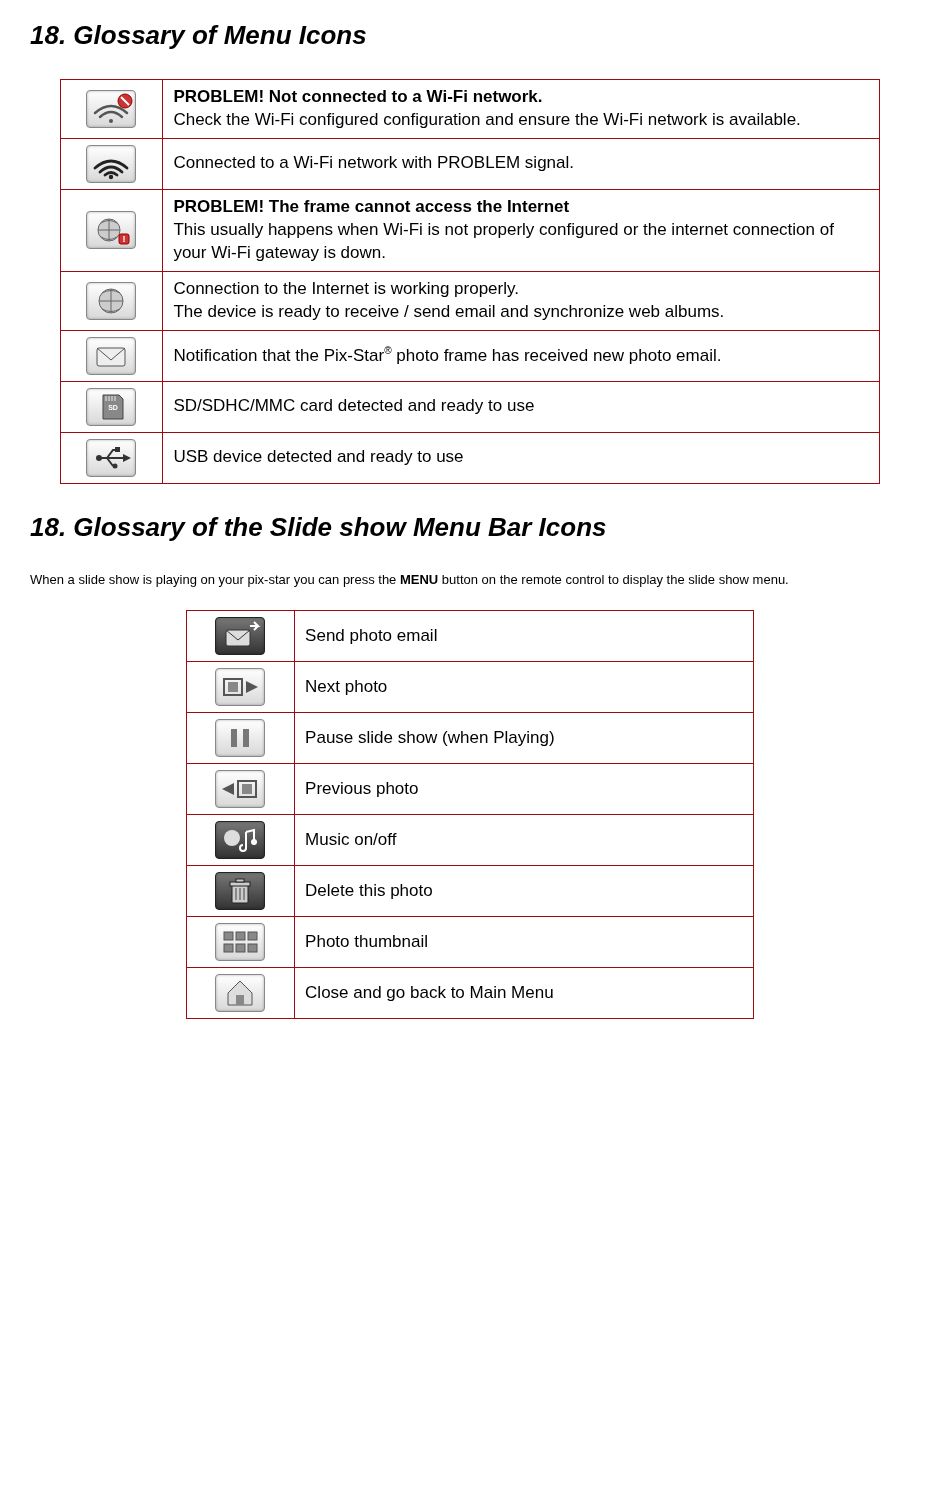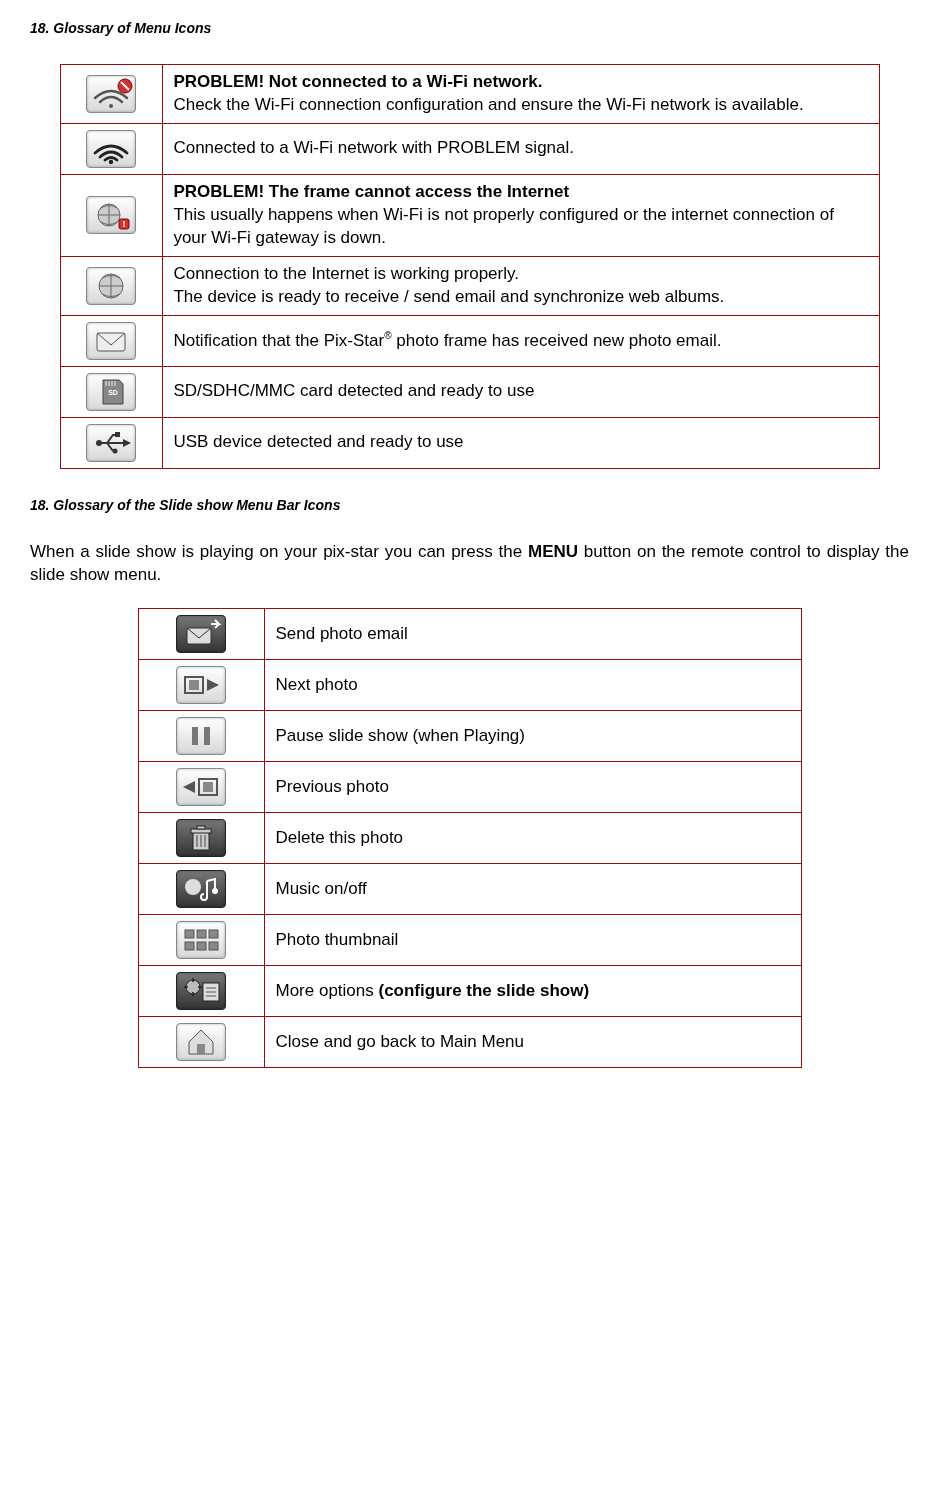--- a/index.html
+++ b/index.html
@@ -6,25 +6,25 @@
     margin: 0;
     padding: 20px 30px;
     font-family: "Trebuchet MS", "Lucida Sans", Verdana, sans-serif;
     color: #000;
     background: #fff;
     width: 879px;
   }
   h2 {
     font-style: italic;
     font-weight: bold;
-    font-size: 14px;
+    font-size: 26px;
     margin: 0 0 28px 0;
   }
   .intro {
-    font-size: 17px;
+    font-size: 13px;
     margin: 8px 0 22px 0;
     text-align: justify;
     line-height: 1.35;
   }
   .intro b { font-weight: bold; }
   table {
     border-collapse: collapse;
     margin: 0 auto 28px auto;
     border: 1.4px solid #9e0b0f;
   }
@@ -37,21 +37,21 @@
   }
   td.icon-cell {
     width: 78px;
     text-align: center;
     padding: 6px 8px;
   }
   td.desc-cell { text-align: left; }
   .t1 td.desc-cell { width: 640px; }
   .t2 td.desc-cell { width: 380px; }
   .t1 { width: 820px; }
-  .t2 { width: 664px; }
+  .t2 { width: 568px; }
   .just { text-align: justify; }
   b { font-weight: bold; }
   sup { font-size: 0.6em; vertical-align: super; }
 
   
   .ico {
     display: inline-block;
     width: 48px;
     height: 36px;
     border: 1px solid #888;
@@ -81,21 +81,21 @@
                 <path d="M13 26 Q24 16 35 26"></path>
                 <circle cx="24" cy="30" r="2" fill="#555" stroke="none"></circle>
         </g>
               <circle cx="38" cy="10" r="7" fill="#c33" stroke="#900"></circle>
               <line x1="34" y1="6" x2="42" y2="14" stroke="#fff" stroke-width="2"></line>
             </svg>
       </span>
     </td>
     <td class="desc-cell just">
       <b>PROBLEM! Not connected to a Wi-Fi network.</b><br>
-      <span>Check the Wi-Fi connection configuration and ensure the Wi-Fi network is available.</span>
+      <span>Check the Wi-Fi configured configuration and ensure the Wi-Fi network is available.</span>
     </td>
   </tr>
 
 
   <tr>
     <td class="icon-cell">
       <span class="ico">
         <svg viewBox="0 0 48 36">
               <g fill="none" stroke="#222" stroke-width="2.8" stroke-linecap="round">
           <path d="M8 22 Q24 8 40 22"></path>
@@ -240,85 +240,63 @@
           <rect x="26" y="13" width="10" height="10" fill="#888"></rect>
             </svg>
       </span>
     </td>
     <td class="desc-cell">Previous photo</td>
   </tr>
   <tr>
     <td class="icon-cell">
       <span class="ico dark">
         <svg viewBox="0 0 48 36">
+              <circle cx="16" cy="16" r="8" fill="#ddd"></circle>
+          <path d="M30 10 V26 A3 3 0 1 1 27 23" fill="none" stroke="#fff" stroke-width="2"></path>
+          <path d="M30 10 L38 8 V18" fill="none" stroke="#fff" stroke-width="2"></path>
+              <circle cx="38" cy="20" r="3" fill="#fff"></circle>
+            </svg>
+      </span>
+    </td>
+    <td class="desc-cell">Music on/off</td>
+  </tr>
+  <tr>
+    <td class="icon-cell">
+      <span class="ico dark">
+        <svg viewBox="0 0 48 36">
               <rect x="16" y="12" width="16" height="18" rx="1" fill="#ccc" stroke="#222"></rect>
           <rect x="14" y="9" width="20" height="4" fill="#ccc" stroke="#222"></rect>
           <rect x="20" y="6" width="8" height="3" fill="#ccc" stroke="#222"></rect>
           <line x1="20" y1="15" x2="20" y2="27" stroke="#444"></line>
               <line x1="24" y1="15" x2="24" y2="27" stroke="#444"></line>
               <line x1="28" y1="15" x2="28" y2="27" stroke="#444"></line>
             </svg>
       </span>
     </td>
     <td class="desc-cell">Delete this photo</td>
-  </tr>
-  <tr>
-    <td class="icon-cell">
-      <span class="ico dark">
-        <svg viewBox="0 0 48 36">
-              <circle cx="16" cy="16" r="8" fill="#ddd"></circle>
-          <path d="M30 10 V26 A3 3 0 1 1 27 23" fill="none" stroke="#fff" stroke-width="2"></path>
-          <path d="M30 10 L38 8 V18" fill="none" stroke="#fff" stroke-width="2"></path>
-              <circle cx="38" cy="20" r="3" fill="#fff"></circle>
-            </svg>
-      </span>
-    </td>
-    <td class="desc-cell">Music on/off</td>
   </tr>
   <tr>
     <td class="icon-cell">
       <span class="ico">
         <svg viewBox="0 0 48 36">
               <g fill="#888" stroke="#555">
           <rect x="8" y="8" width="9" height="8"></rect>
                 <rect x="20" y="8" width="9" height="8"></rect>
                 <rect x="32" y="8" width="9" height="8"></rect>
           <rect x="8" y="20" width="9" height="8"></rect>
                 <rect x="20" y="20" width="9" height="8"></rect>
                 <rect x="32" y="20" width="9" height="8"></rect>
               </g>
             </svg>
       </span>
     </td>
     <td class="desc-cell">Photo thumbnail</td>
   </tr>
   <tr>
     <td class="icon-cell">
-      <span class="ico dark">
-        <svg viewBox="0 0 48 36">
-              <circle cx="16" cy="14" r="7" fill="#bbb" stroke="#222"></circle>
-          <g stroke="#222" stroke-width="1.5">
-                <line x1="16" y1="5" x2="16" y2="9"></line>
-                <line x1="16" y1="19" x2="16" y2="23"></line>
-                <line x1="7" y1="14" x2="11" y2="14"></line>
-                <line x1="21" y1="14" x2="25" y2="14"></line>
-              </g>
-          <rect x="26" y="10" width="16" height="18" fill="#ddd" stroke="#222"></rect>
-          <line x1="29" y1="15" x2="39" y2="15" stroke="#555"></line>
-              <line x1="29" y1="19" x2="39" y2="19" stroke="#555"></line>
-              <line x1="29" y1="23" x2="39" y2="23" stroke="#555"></line>
-            </svg>
-      </span>
-    </td>
-    <td class="desc-cell">
-      <span>More options </span><b>(configure the slide show)</b>
-    </td>
-  </tr>
-  <tr>
-    <td class="icon-cell">
       <span class="ico">
         <svg viewBox="0 0 48 36">
               <path d="M12 18 L24 6 L36 18 V30 H12 Z" fill="#ddd" stroke="#555"></path>
           <rect x="20" y="20" width="8" height="10" fill="#888"></rect>
             </svg>
       </span>
     </td>
     <td class="desc-cell">Close and go back to Main Menu</td>
   </tr>
 </tbody>

